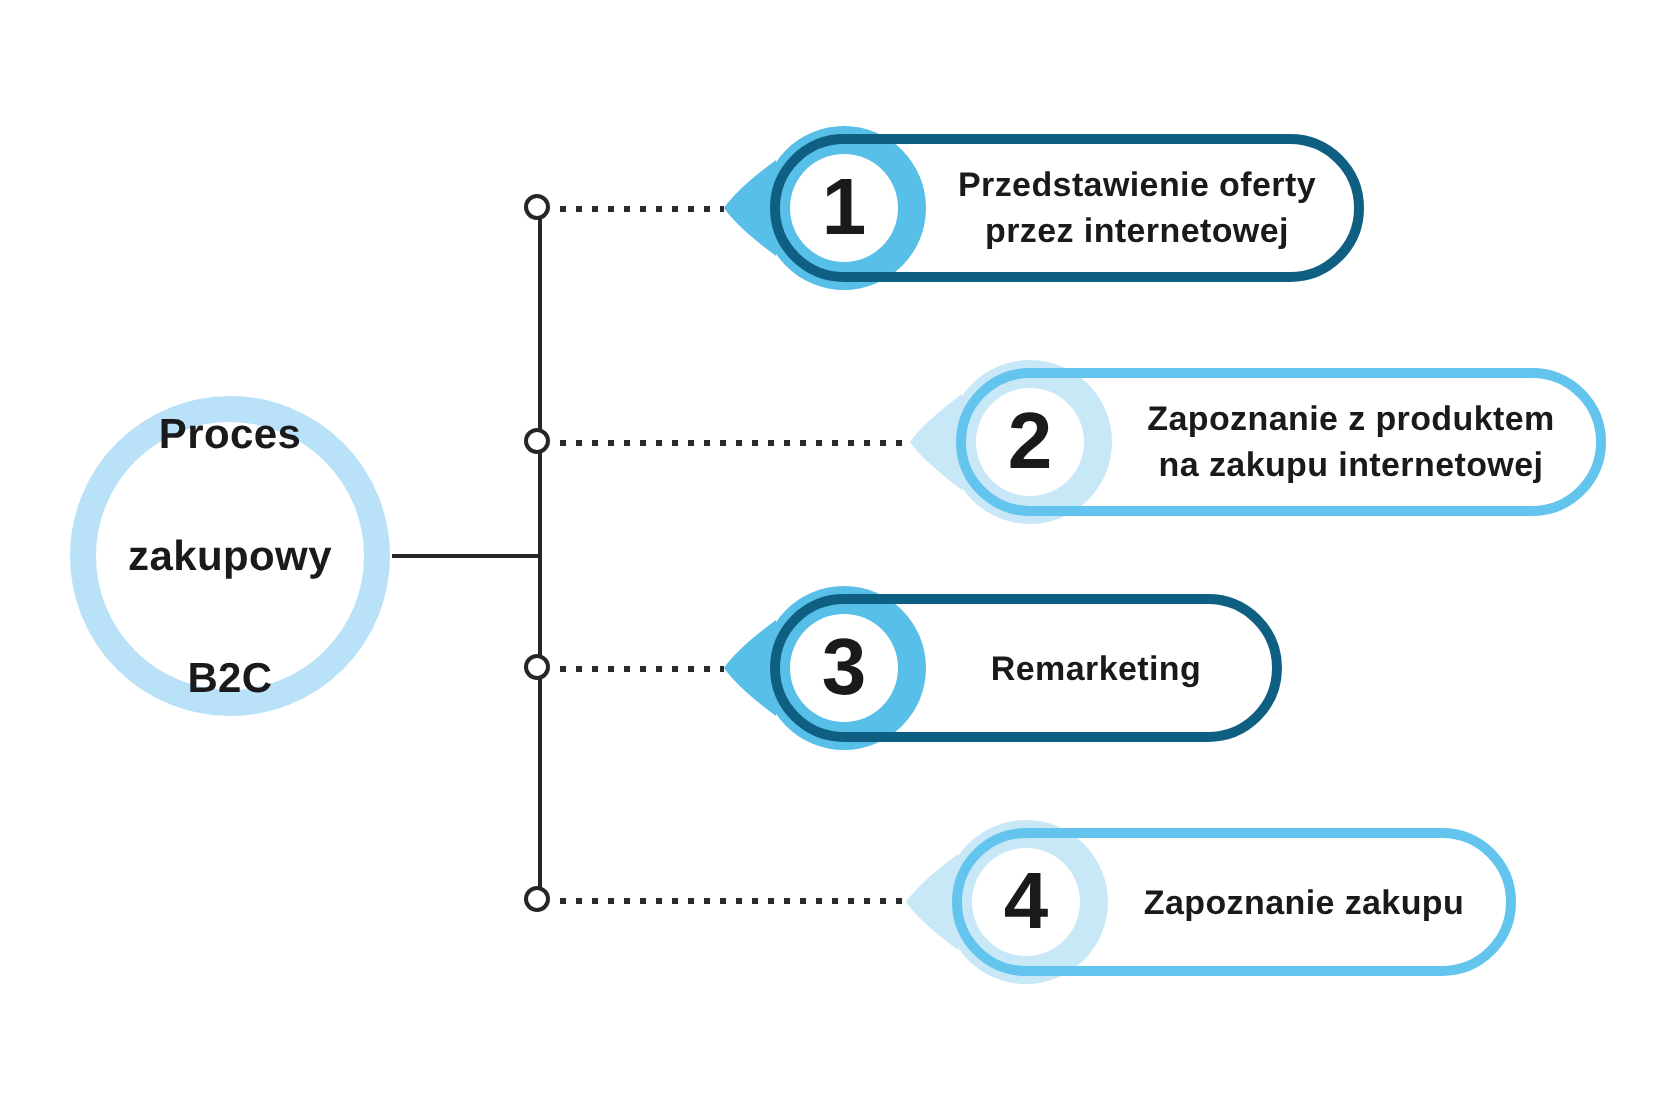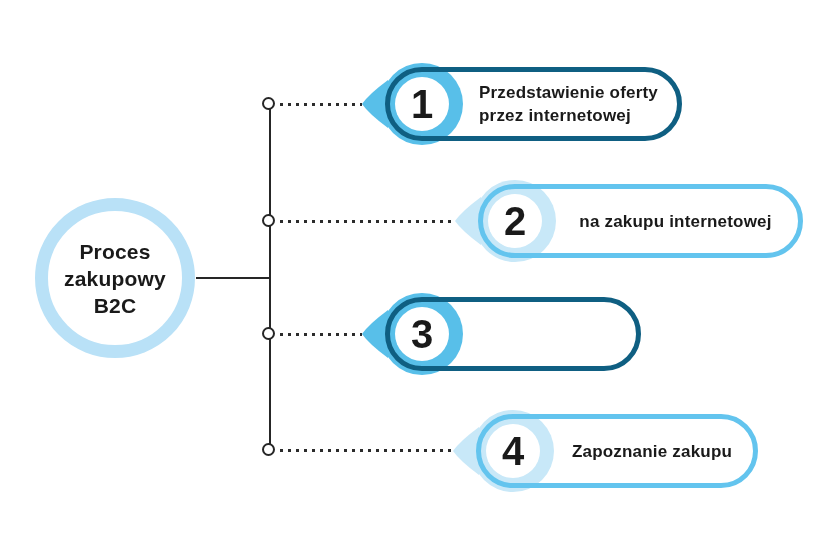--- a/index.html
+++ b/index.html
@@ -8,21 +8,21 @@
     position:relative;width:834px;height:552px;background:#fff;overflow:hidden;
     font-family:"Liberation Sans",sans-serif;color:var(--text,#1a1a1a);
     font-weight:700;
   }
 
   
   .topic-circle{
     position:absolute;left:35px;top:198px;width:160px;height:160px;
     border:13px solid var(--ring,#b9e1f7);border-radius:50%;background:#fff;
     display:flex;flex-direction:column;align-items:center;justify-content:center;
-    text-align:center;z-index:3;
+    text-align:center;z-index:3;gap:34px;
   }
   .topic-line{display:block;font-size:21px;line-height:27px;letter-spacing:.2px;}
 
   
   .trunk{position:absolute;left:269px;top:104px;width:2px;height:346px;background:#262626;}
   .branch{position:absolute;left:196px;top:277px;width:74px;height:2px;background:#262626;}
   .node{
     position:absolute;width:13px;height:13px;border:2px solid #262626;border-radius:50%;
     background:#fff;z-index:2;
   }
@@ -53,21 +53,21 @@
   .badge .num-inner{
     position:absolute;left:33px;top:14px;width:54px;height:54px;border-radius:50%;
     background:#fff;z-index:4;display:flex;align-items:center;justify-content:center;
   }
   .badge .num{font-size:40px;line-height:1;}
   .badge .label{
     position:absolute;left:101px;top:0;bottom:0;right:8px;z-index:5;
     display:flex;flex-direction:column;align-items:center;justify-content:center;
   }
   .badge .label-inner{text-align:left;font-size:17px;line-height:23px;letter-spacing:.2px;}
-  .lbl-line{display:block;}
+  .lbl-line{display:block;text-align:center;}
 
   .badge.b1{left:362px;top:63px;width:320px;}
   .badge.b2{left:455px;top:180px;width:348px;}
   .badge.b3{left:362px;top:293px;width:279px;}
   .badge.b4{left:453px;top:410px;width:305px;}
 </style>
 </head>
 <body>
 
 <div id="canvas">
@@ -110,33 +110,40 @@
     <svg class="pointer" viewBox="0 0 26 52">
       <path d="M26 2 Q7 16 0 26 Q7 36 26 50 Z" fill="currentColor"></path>
     </svg>
     <div class="num-bubble"></div>
     <div class="pill"></div>
     <div class="num-inner">
       <span class="num">2</span>
     </div>
     <div class="label">
       <div class="label-inner">
+        <span class="lbl-line">Zapoznanie z produktem</span>
         <span class="lbl-line">na zakupu internetowej</span>
       </div>
     </div>
   </div>
 
   <div class="badge badge--dark b3">
     <svg class="pointer" viewBox="0 0 26 52">
       <path d="M26 2 Q7 16 0 26 Q7 36 26 50 Z" fill="currentColor"></path>
     </svg>
     <div class="num-bubble"></div>
     <div class="pill"></div>
     <div class="num-inner">
       <span class="num">3</span>
+    </div>
+    <div class="label">
+      <div class="label-inner">
+        <span class="lbl-line">Remarketing</span>
+        <span class="lbl-line"></span>
+      </div>
     </div>
   </div>
 
   <div class="badge badge--light b4">
     <svg class="pointer" viewBox="0 0 26 52">
       <path d="M26 2 Q7 16 0 26 Q7 36 26 50 Z" fill="currentColor"></path>
     </svg>
     <div class="num-bubble"></div>
     <div class="pill"></div>
     <div class="num-inner">

